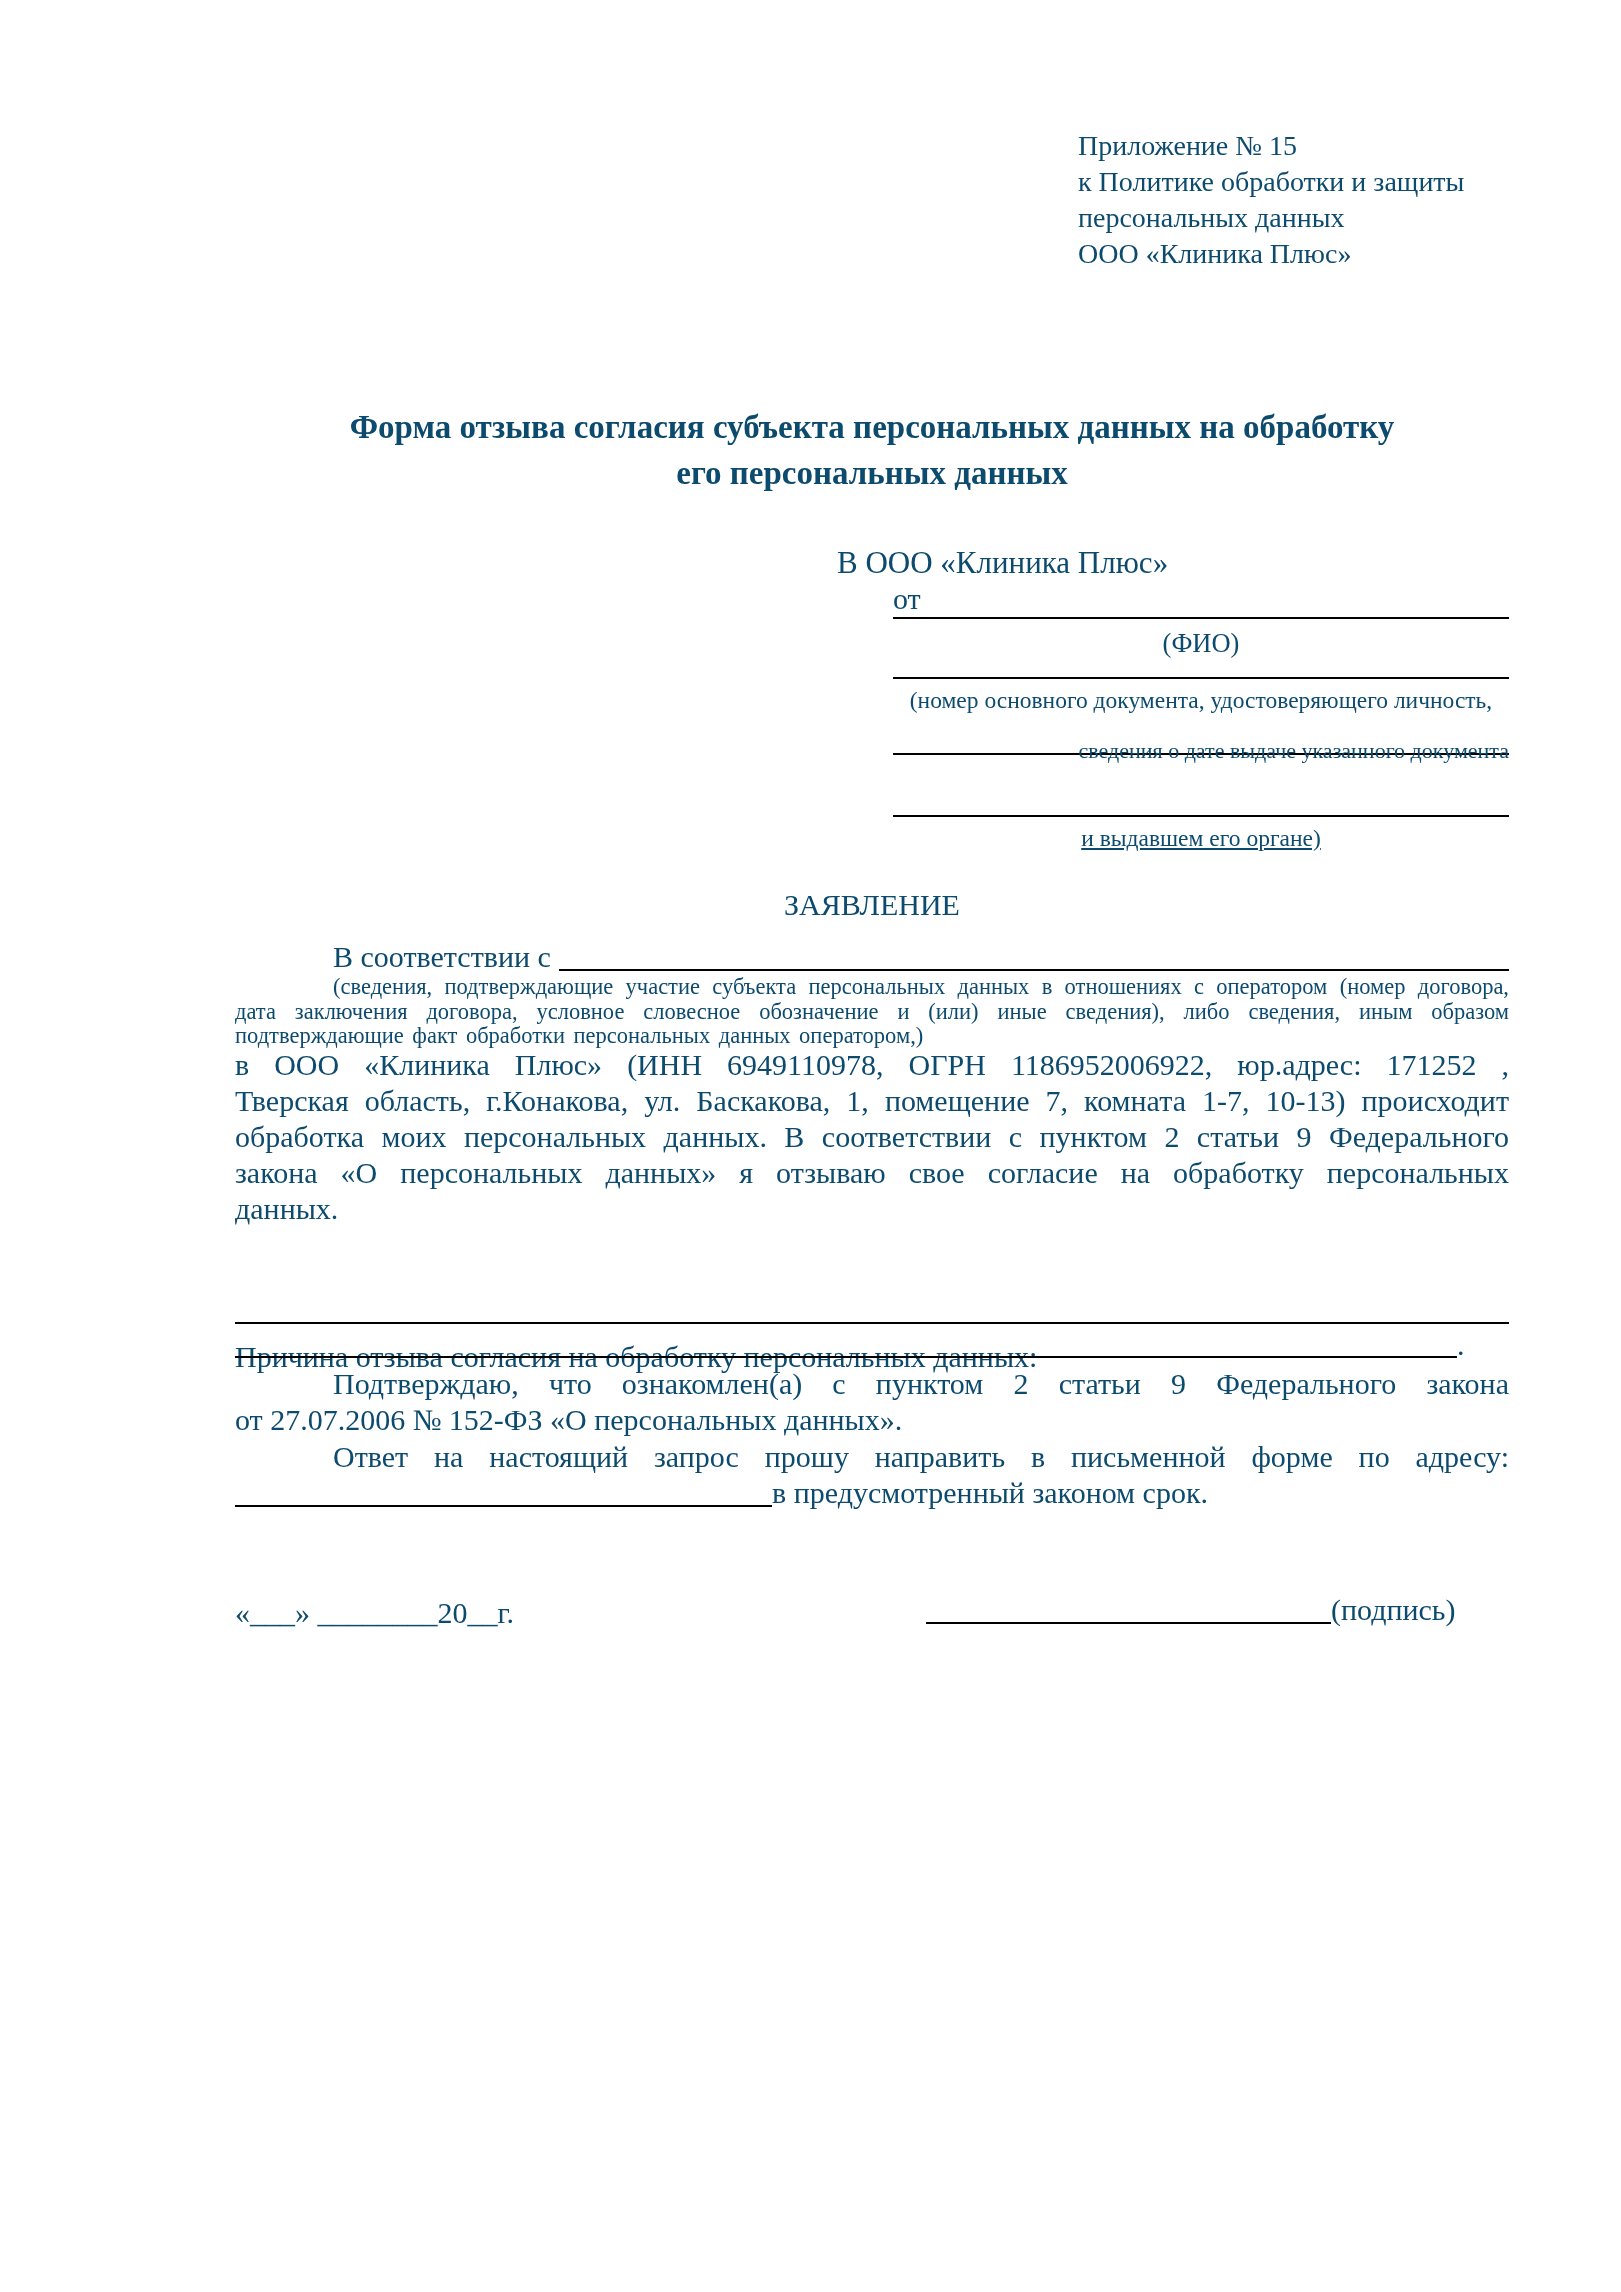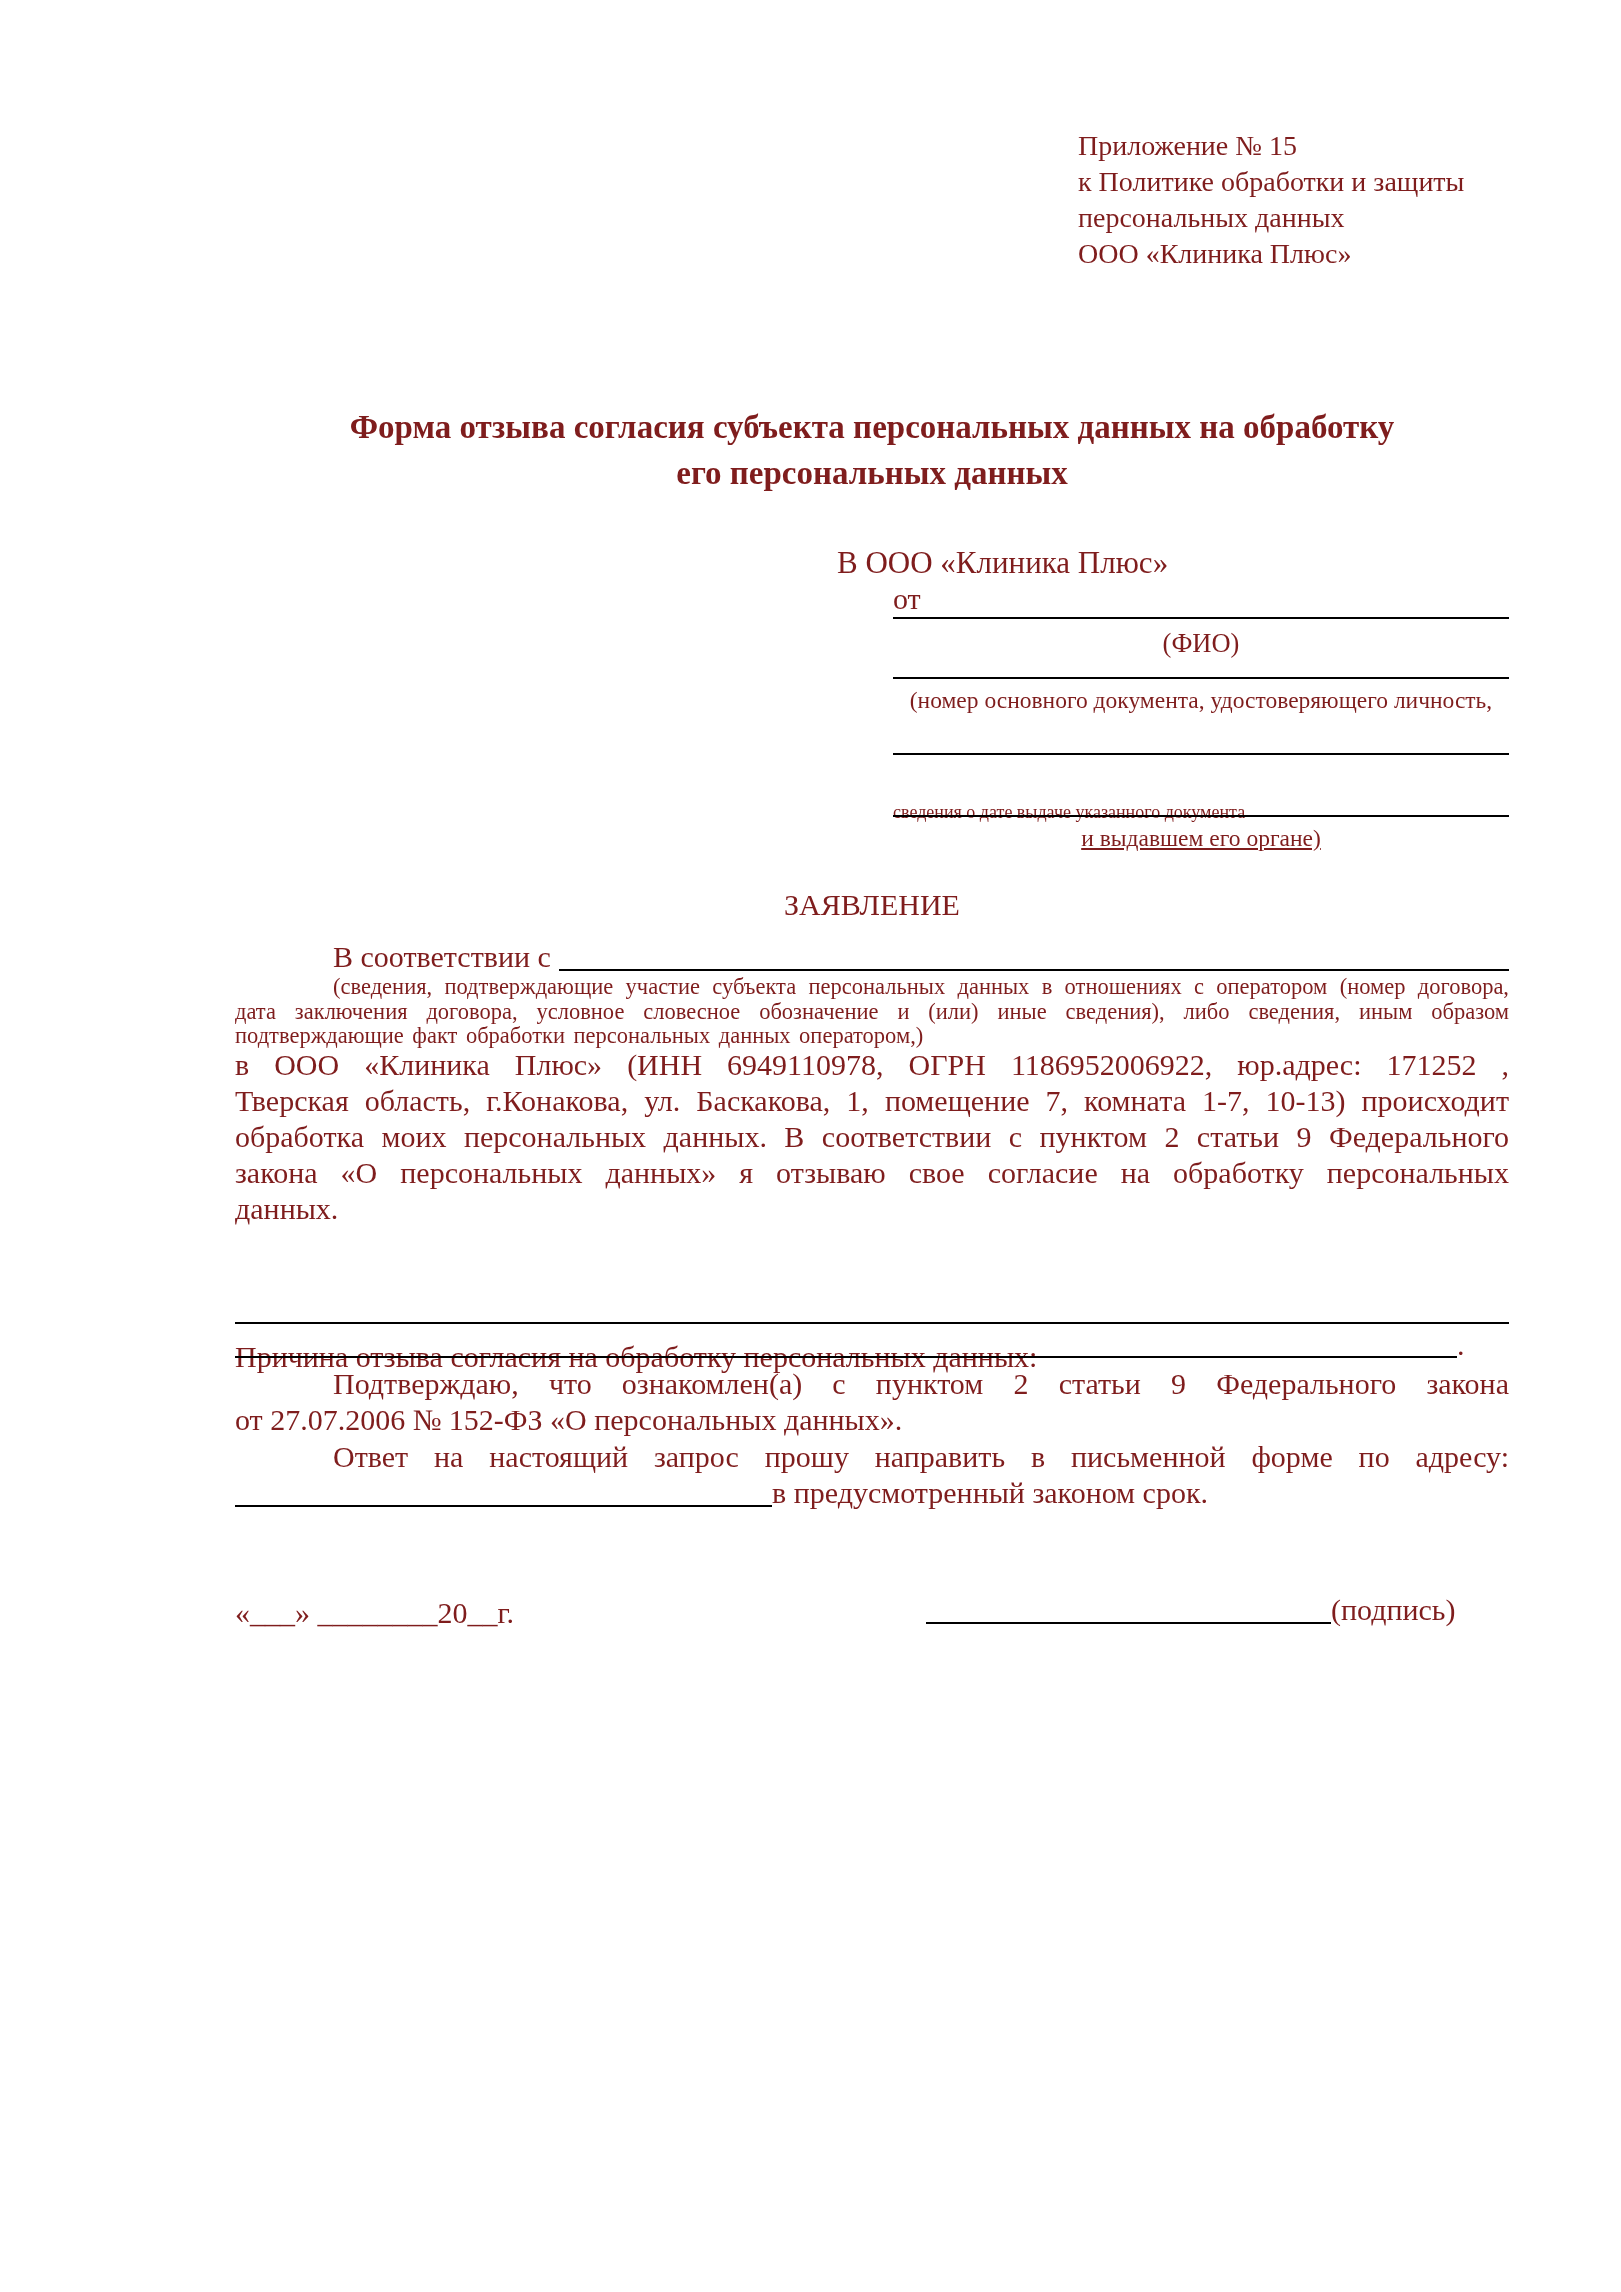--- a/index.html
+++ b/index.html
@@ -2,21 +2,21 @@
 <html lang="ru"><head>
 <meta charset="utf-8">
 <style>
   html, body { margin: 0; padding: 0; background: #e8e8e8; }
   .page {
     position: relative;
     width: 1621px;
     height: 2293px;
     margin: 0 auto;
     background: #ffffff;
-    color: #7f1d1d;
+    color: #0c4a6e;
     font-family: "Liberation Serif", "DejaVu Serif", serif;
     overflow: hidden;
   }
   .abs { position: absolute; }
 
   
   .appendix { left: 1078px; top: 128px; width: 461px; font-size: 28px; line-height: 36px; }
 
   
   .doc-title { left: 235px; top: 404px; width: 1274px; text-align: center;
@@ -24,21 +24,21 @@
 
   
   .to-line    { left: 837px; top: 545px; font-size: 31px; }
   .from-label { left: 893px; top: 582px; font-size: 30px; }
   .blank-line { border-bottom: 2.9px solid #000; height: 0; }
   .fio-line   { left: 893px; top: 617px; width: 616px; }
   .fio-cap    { left: 893px; top: 628px; width: 616px; text-align: center; font-size: 26.5px; }
   .doc-line   { left: 893px; top: 677px; width: 616px; }
   .doc-cap    { left: 893px; top: 687px; width: 616px; text-align: center; font-size: 23.5px; }
   .date-line  { left: 893px; top: 753px; width: 616px; }
-  .date-cap   { left: 893px; top: 802px; width: 616px; text-align: left; font-size: 18px; }
+  .date-cap   { left: 893px; top: 738px; width: 616px; text-align: right; font-size: 22px; }
   .org-line   { left: 893px; top: 815px; width: 616px; }
   .org-cap    { left: 893px; top: 825px; width: 616px; text-align: center; font-size: 23.5px; text-decoration: underline; }
 
   
   .stmt-heading { left: 235px; top: 888px; width: 1274px; text-align: center; font-size: 30px; }
   .intro-row  { left: 235px; top: 939px; width: 1274px; display: flex; font-size: 30px; line-height: 36px; }
   .indent     { flex: 0 0 98px; }
   .fill-blank { flex: 1 1 auto; border-bottom: 2.9px solid #000; align-self: flex-end; height: 0; margin-bottom: 3.9px; }
   .intro-prefix { flex: 0 0 auto; white-space: nowrap; padding-right: 7.8px; }
 

